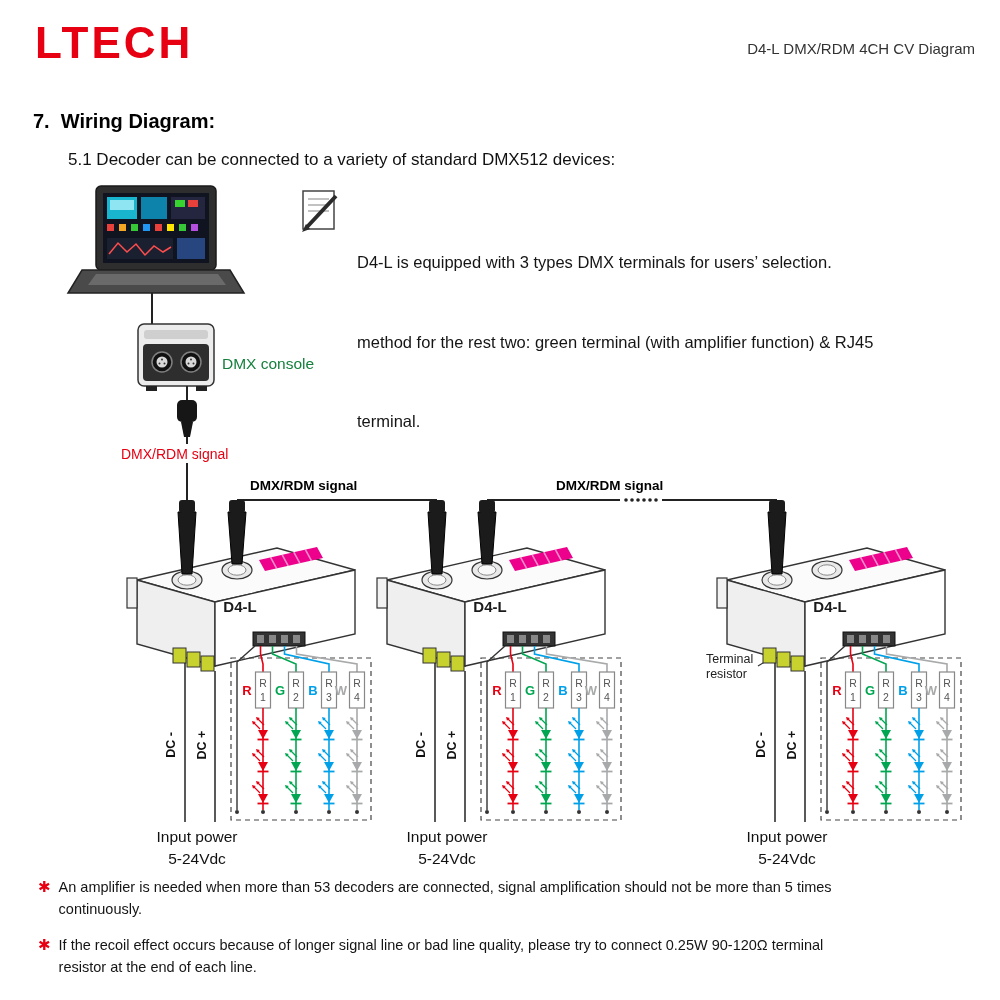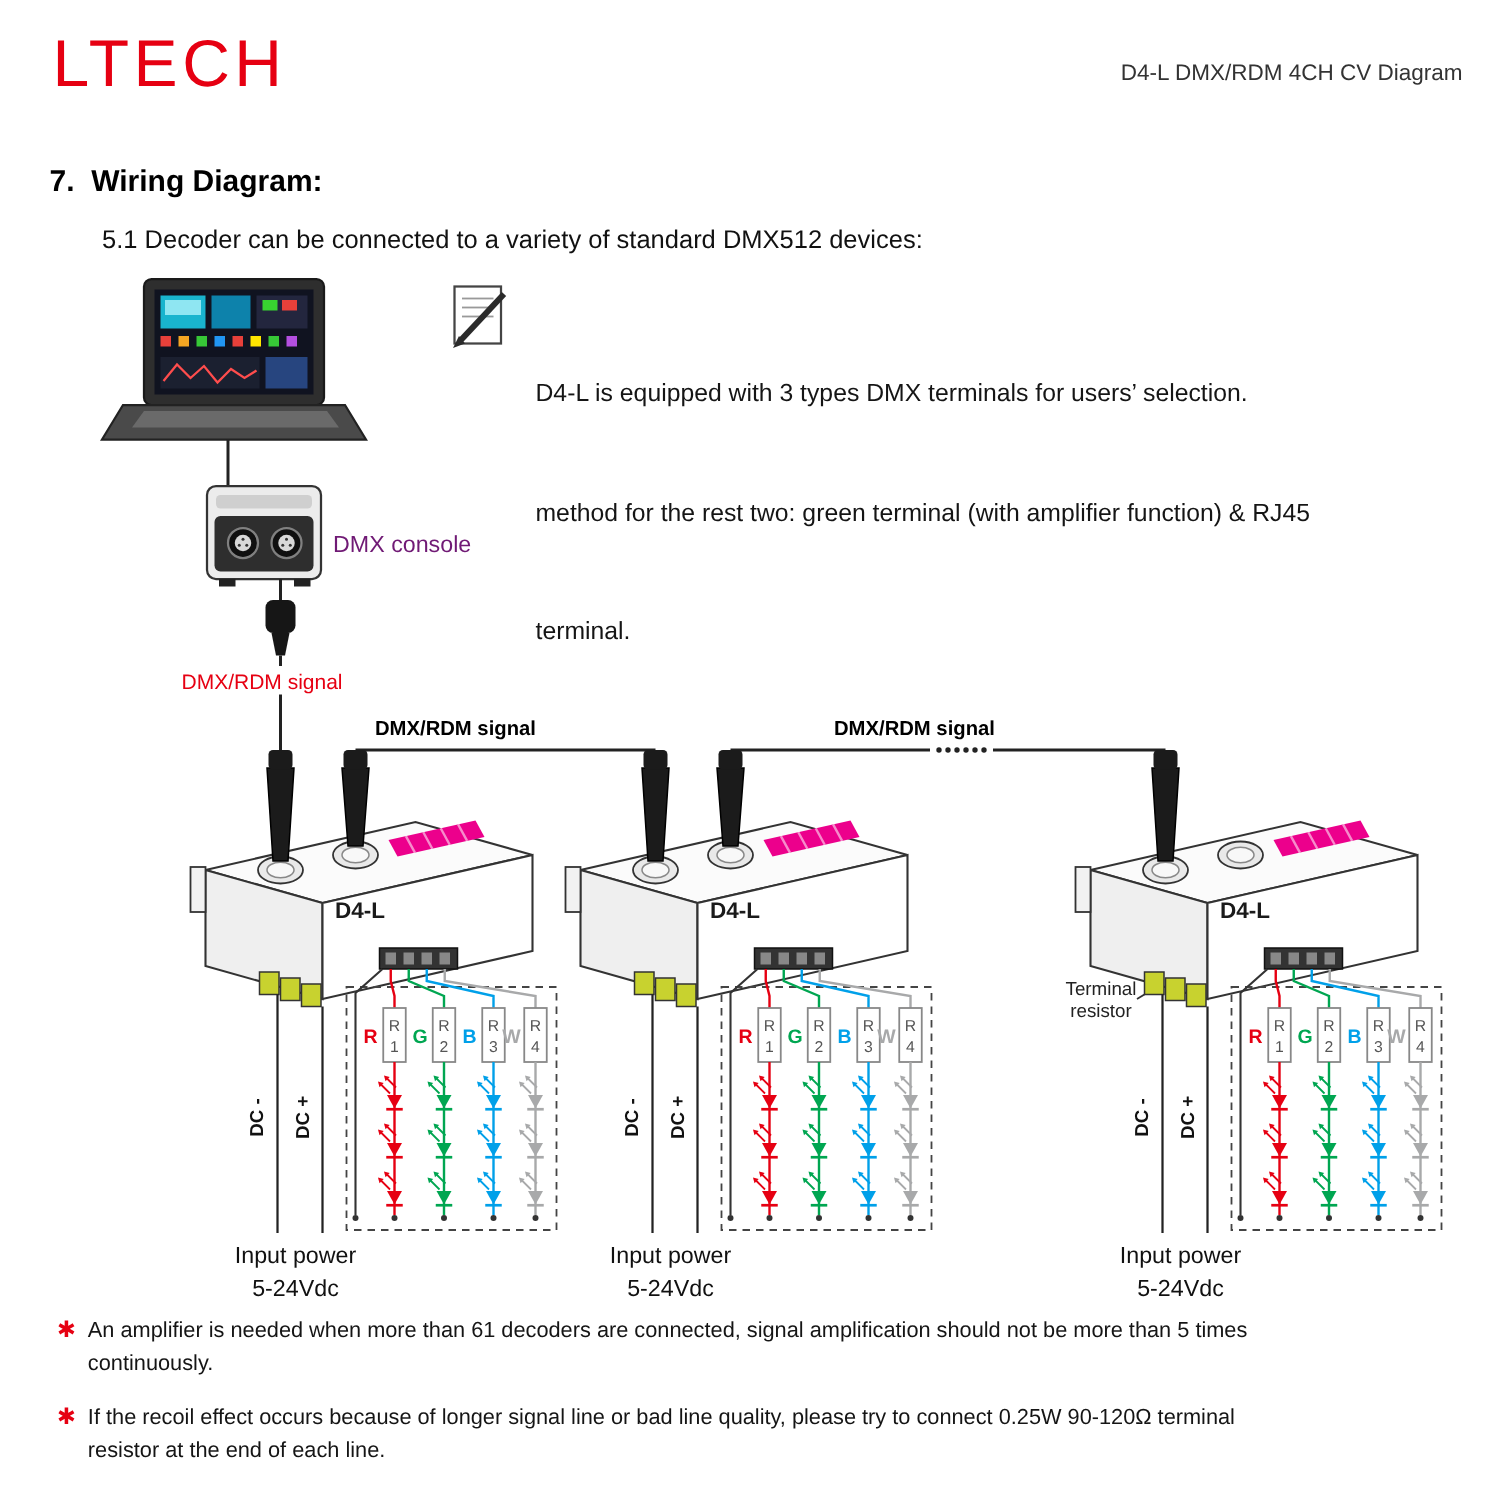--- a/index.html
+++ b/index.html
@@ -1,30 +1,30 @@
 <!DOCTYPE html>
 <html><head>
 <meta charset="utf-8">
 <style>
   *{margin:0;padding:0;box-sizing:border-box}
   html,body{width:1000px;height:1000px}
   body{position:relative;background:#ffffff;font-family:"Liberation Sans",sans-serif;color:#111;overflow:hidden}
   #diagram{position:absolute;left:0;top:0;z-index:1}
   #diagram text{font-family:"Liberation Sans",sans-serif}
   .t{position:absolute;z-index:2;white-space:pre-wrap}
-  .logo{left:35px;top:18px;font-size:44px;font-weight:400;color:#e60012;letter-spacing:3px}
+  .logo{left:35px;top:18px;font-size:44px;font-weight:700;color:#e60012;letter-spacing:3px}
   .product{top:40px;right:25px;font-size:15px;color:#333;left:auto}
   .sec{left:33px;top:110px;font-size:20px;font-weight:700;color:#000;white-space:pre}
   .sub{left:68px;top:150px;font-size:17px;color:#111}
   .note{left:357px;top:196px;width:640px;font-size:16.5px;line-height:26.5px;color:#151515}
-  .console-lbl{left:222px;top:355px;font-size:15.5px;color:#701a75}
+  .console-lbl{left:222px;top:355px;font-size:15.5px;color:#15803d}
   .red-signal{left:121px;top:446px;font-size:14px;font-weight:500;color:#e60012}
   .bus-lbl{top:478px;font-size:13.5px;font-weight:700;color:#000}
   .bus1{left:250px}.bus2{left:556px}
-  .tres{left:706px;top:652px;width:56px;font-size:12.5px;line-height:15px;text-align:center;color:#222;white-space:pre-line}
+  .tres{left:706px;top:652px;width:56px;font-size:12.5px;line-height:15px;text-align:left;color:#222;white-space:pre-line}
   .fnote{position:absolute;left:38px;width:940px;z-index:2;display:flex;align-items:flex-start;font-size:14.5px;line-height:22px;color:#151515}
   .fnote .star{color:#e60012;font-size:15px;margin-right:8px;line-height:22px}
   .fnote .ftext{white-space:pre-line}
   .f1{top:876px}.f2{top:934px}
 </style>
 </head>
 <body>
 
 <svg id="diagram" width="1000" height="1000" viewBox="0 0 1000 1000">
 
@@ -515,20 +515,20 @@
 </div>
 <div class="t console-lbl">DMX console</div>
 <div class="t red-signal">DMX/RDM signal</div>
 <div class="t bus-lbl bus1">DMX/RDM signal</div>
 <div class="t bus-lbl bus2">DMX/RDM signal</div>
 <div class="t tres">Terminal
 resistor</div>
 
 <div class="fnote f1">
   <span class="star">✱</span>
-  <div class="ftext">An amplifier is needed when more than 61 decoders are connected, signal amplification should not be more than  5 times
+  <div class="ftext">An amplifier is needed when more than 53 decoders are connected, signal amplification should not be more than  5 times
 continuously.</div>
 </div>
 <div class="fnote f2">
   <span class="star">✱</span>
   <div class="ftext">If the recoil effect occurs because of longer signal line or bad line quality, please try to connect 0.25W 90-120Ω  terminal
 resistor at the end of each line.</div>
 </div>
 
 </body></html>

